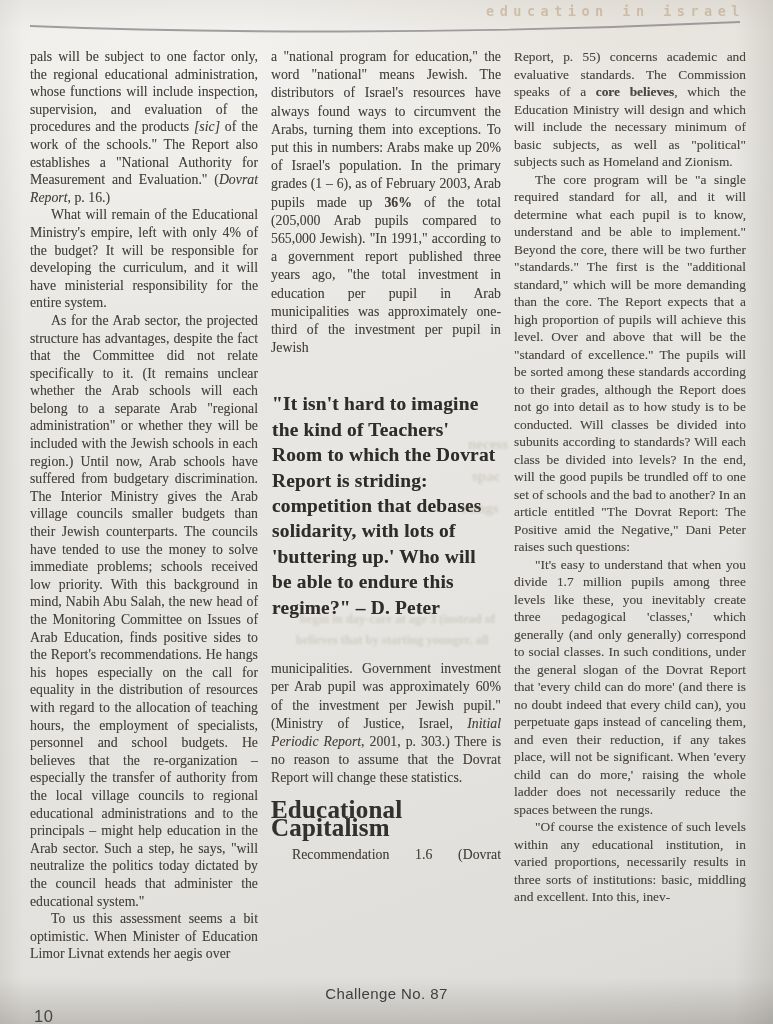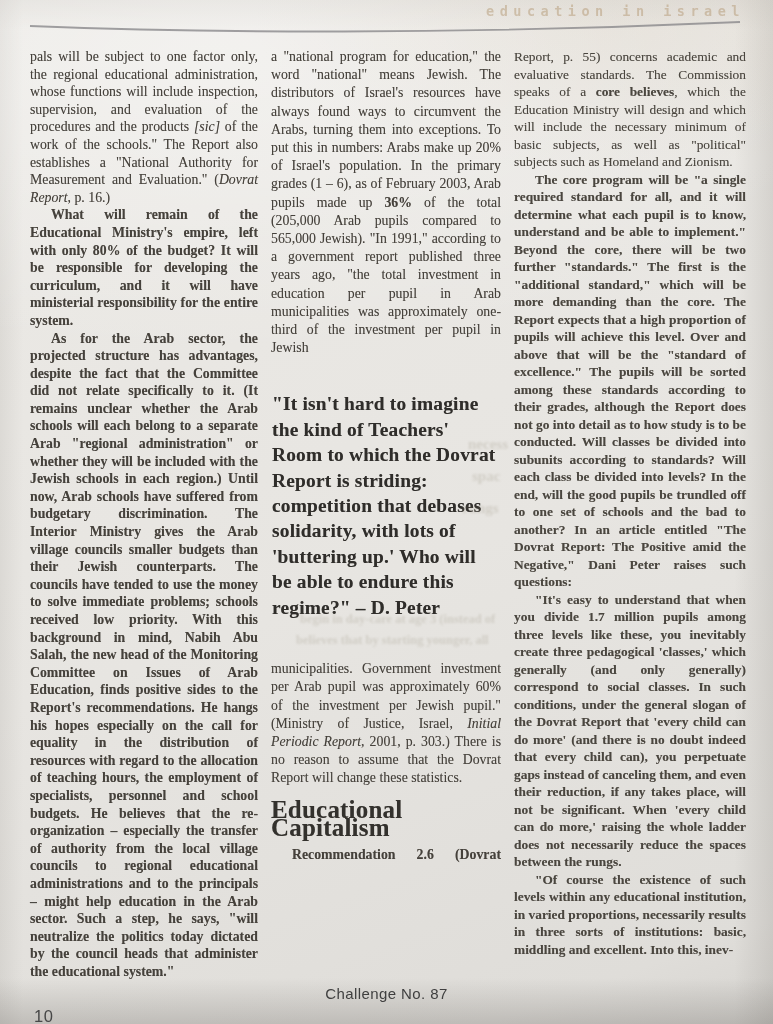--- a/index.html
+++ b/index.html
@@ -32,21 +32,21 @@
     display:flex; gap:13px;
   }
   .col{
     color:#45413b; text-align:justify;
     text-shadow:0 0 .5px rgba(70,64,58,.35);
   }
   .col1{width:228px; font-size:13.8px; line-height:17.6px;}
   .col2{width:230px; font-size:13.8px; line-height:18.2px;}
   .col3{width:232px; font-size:13.4px; line-height:17.5px; color:#4a463f;}
   .col p{margin:0;}
-  .col p.indent{text-indent:21px;font-weight:bold;}
+  .col p.indent{text-indent:21px;}
   .col p.last-just{text-align-last:justify;}
   .col h2{
     font-size:25px; font-weight:700; margin:13px 0 9px 0;
     color:#33312d; text-align:left; letter-spacing:.2px;
   }
   .pullquote{
     font-weight:700; font-size:19.4px; line-height:25.4px;
     margin:34px 2px 40px 1px; text-align:left;
     color:#2f2d2a; letter-spacing:.2px;
     text-shadow:0 0 .6px rgba(40,38,35,.4);
@@ -76,29 +76,30 @@
 
   <div class="ghost-header">education in israel</div>
 
   <svg class="rule" width="722" height="26" viewBox="0 0 722 26">
     <path d="M6,12 C180,19 430,21 716,8" fill="none" stroke="#88878a" stroke-width="1.8"></path>
   </svg>
 
   <div class="columns">
     <div class="col col1">
         <p>pals will be subject to one factor only, the regional educational administration, whose functions will include inspection, supervision, and evaluation of the procedures and the products <i>[sic]</i> of the work of the schools." The Report also establishes a "National Authority for Measurement and Evaluation." (<i>Dovrat Report</i>, p. 16.)</p>
-        <p class="indent">What will remain of the Educational Ministry's empire, left with only 80% of the budget? It will be responsible for developing the curriculum, and it will have ministerial responsibility for the entire system.</p>
+        <p class="indent">What will remain of the Educational Ministry's empire, left with only 4% of the budget? It will be responsible for developing the curriculum, and it will have ministerial responsibility for the entire system.</p>
         <p class="indent">As for the Arab sector, the projected structure has advantages, despite the fact that the Committee did not relate specifically to it. (It remains unclear whether the Arab schools will each belong to a separate Arab "regional administration" or whether they will be included with the Jewish schools in each region.) Until now, Arab schools have suffered from budgetary discrimination. The Interior Ministry gives the Arab village councils smaller budgets than their Jewish counterparts. The councils have tended to use the money to solve immediate problems; schools received low priority. With this background in mind, Nabih Abu Salah, the new head of the Monitoring Committee on Issues of Arab Education, finds positive sides to the Report's recommendations. He hangs his hopes especially on the call for equality in the distribution of resources with regard to the allocation of teaching hours, the employment of specialists, personnel and school budgets. He believes that the re-organization – especially the transfer of authority from the local village councils to regional educational administrations and to the principals – might help education in the Arab sector. Such a step, he says, "will neutralize the politics today dictated by the council heads that administer the educational system."</p>
+        <p class="indent">To us this assessment seems a bit optimistic. When Minister of Education Limor Livnat extends her aegis over</p>
       </div>
     <div class="col col2">
         <p>a "national program for education," the word "national" means Jewish. The distributors of Israel's resources have always found ways to circumvent the Arabs, turning them into exceptions. To put this in numbers: Arabs make up 20% of Israel's population. In the primary grades (1 – 6), as of February 2003, Arab pupils made up <b>36%</b> of the total (205,000 Arab pupils compared to 565,000 Jewish). "In 1991," according to a government report published three years ago, "the total investment in education per pupil in Arab municipalities was approximately one-third of the investment per pupil in Jewish</p>
         <div class="pullquote">"It isn't hard to imagine the kind of Teachers' Room to which the Dovrat Report is striding: competition that debases solidarity, with lots of 'buttering up.' Who will be able to endure this regime?" – D. Peter</div>
         <p>municipalities. Government investment per Arab pupil was approximately 60% of the investment per Jewish pupil." (Ministry of Justice, Israel, <i>Initial Periodic Report</i>, 2001, p. 303.) There is no reason to assume that the Dovrat Report will change these statistics.</p>
         <h2>Educational Capitalism</h2>
-        <p class="indent last-just">Recommendation 2.6 (Dovrat</p>
+        <p class="indent last-just">Recommendation 1.6 (Dovrat</p>
       </div>
     <div class="col col3">
         <p>Report, p. 55) concerns academic and evaluative standards. The Commission speaks of a <b>core believes</b>, which the Education Ministry will design and which will include the necessary minimum of basic subjects, as well as "political" subjects such as Homeland and Zionism.</p>
         <p class="indent">The core program will be "a single required standard for all, and it will determine what each pupil is to know, understand and be able to implement." Beyond the core, there will be two further "standards." The first is the "additional standard," which will be more demanding than the core. The Report expects that a high proportion of pupils will achieve this level. Over and above that will be the "standard of excellence." The pupils will be sorted among these standards according to their grades, although the Report does not go into detail as to how study is to be conducted. Will classes be divided into subunits according to standards? Will each class be divided into levels? In the end, will the good pupils be trundled off to one set of schools and the bad to another? In an article entitled "The Dovrat Report: The Positive amid the Negative," Dani Peter raises such questions:</p>
         <p class="indent">"It's easy to understand that when you divide 1.7 million pupils among three levels like these, you inevitably create three pedagogical 'classes,' which generally (and only generally) correspond to social classes. In such conditions, under the general slogan of the Dovrat Report that 'every child can do more' (and there is no doubt indeed that every child can), you perpetuate gaps instead of canceling them, and even their reduction, if any takes place, will not be significant. When 'every child can do more,' raising the whole ladder does not necessarily reduce the spaces between the rungs.</p>
         <p class="indent">"Of course the existence of such levels within any educational institution, in varied proportions, necessarily results in three sorts of institutions: basic, middling and excellent. Into this, inev-</p>
       </div>
   </div>
 
   <div class="ghosts">

